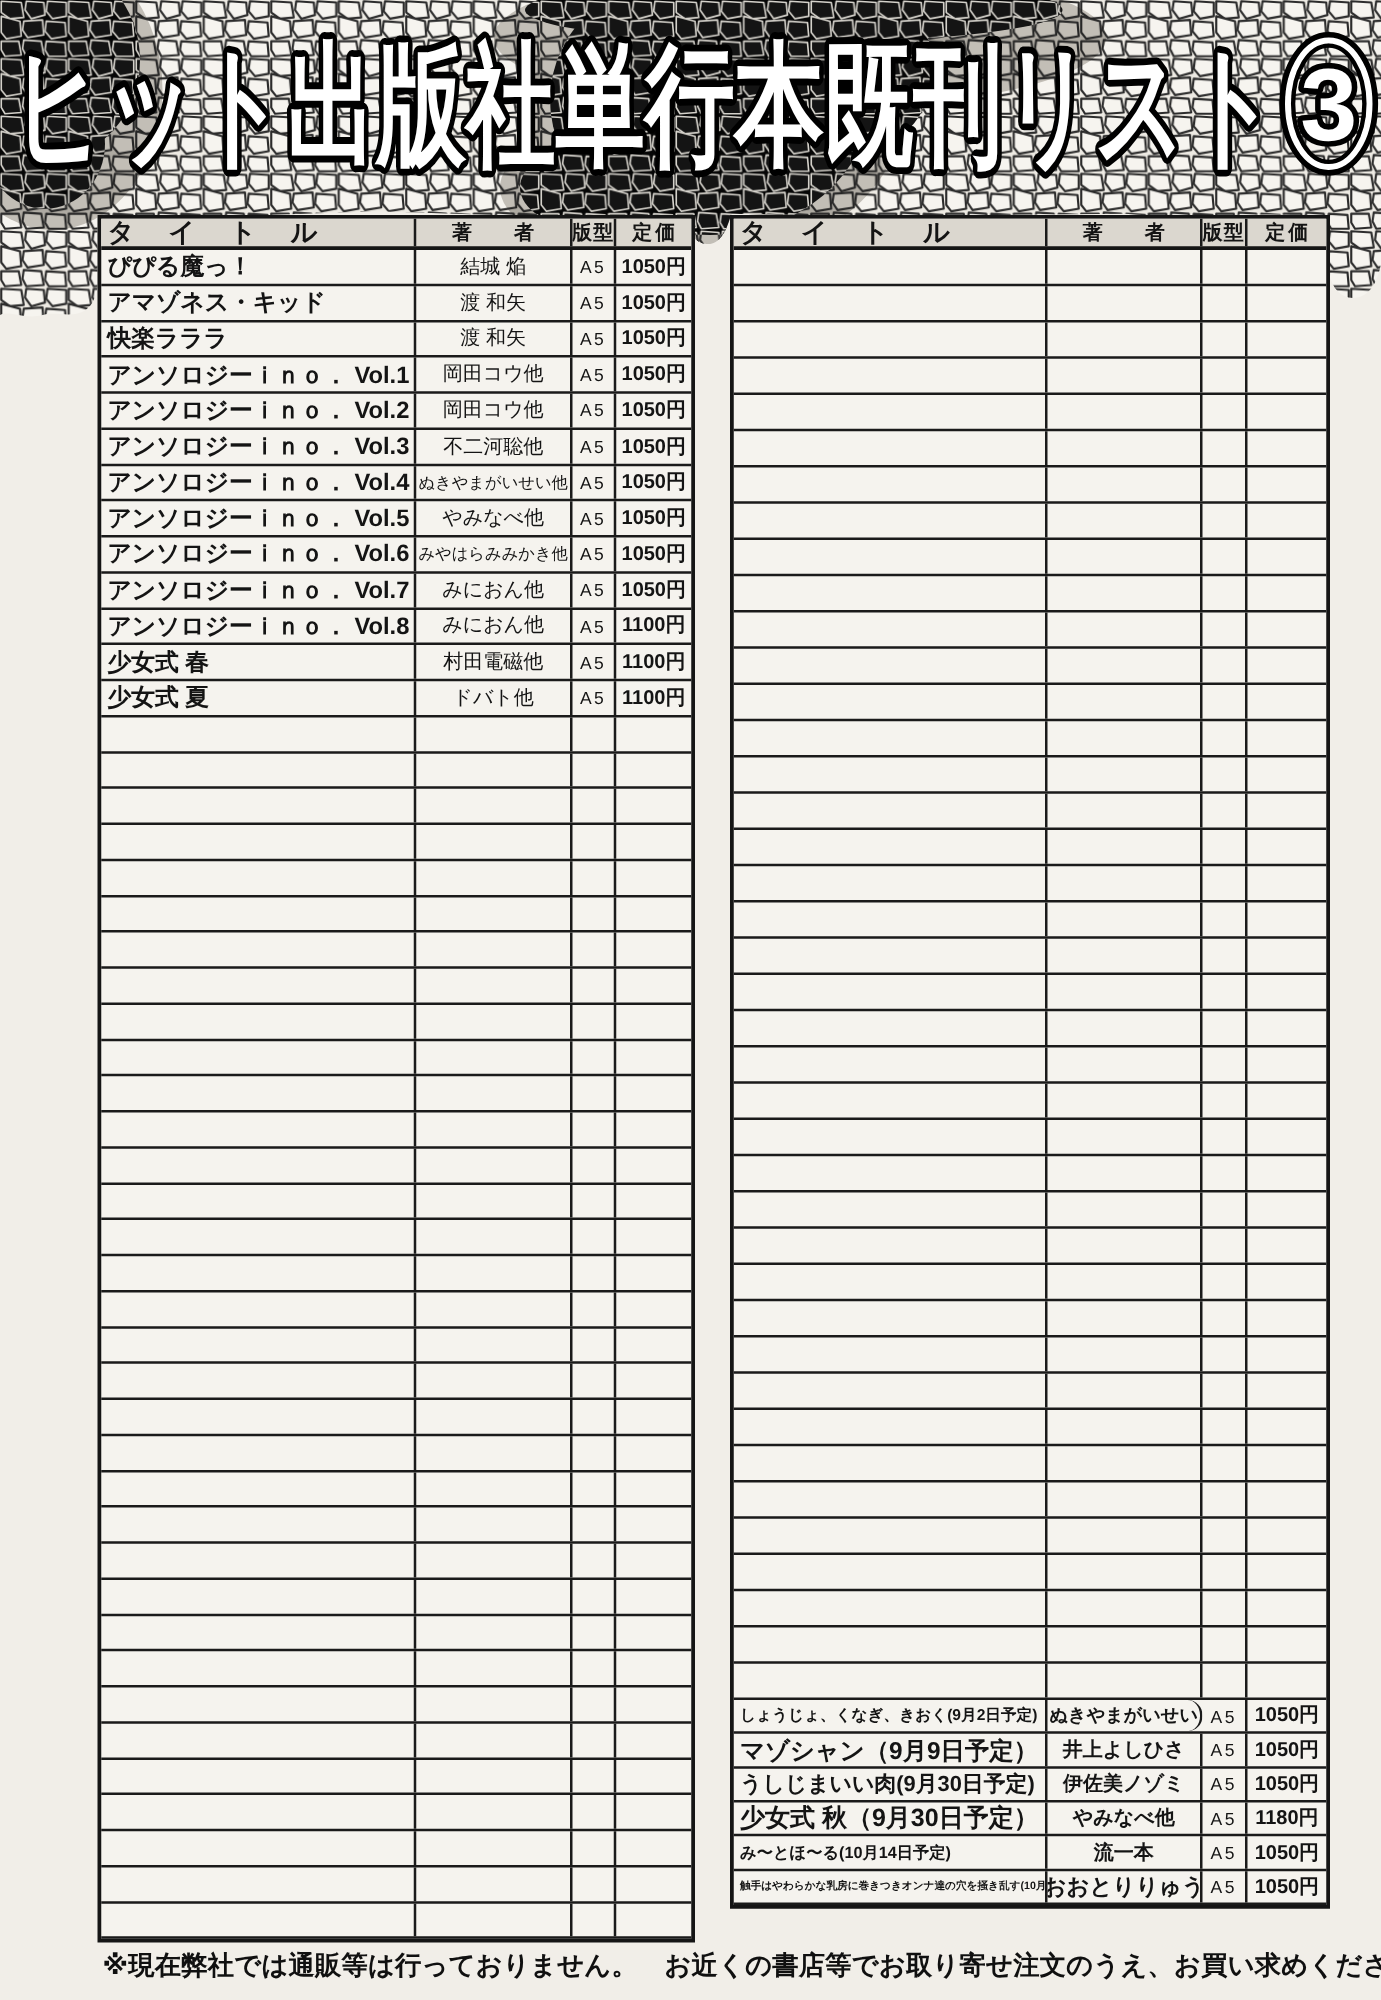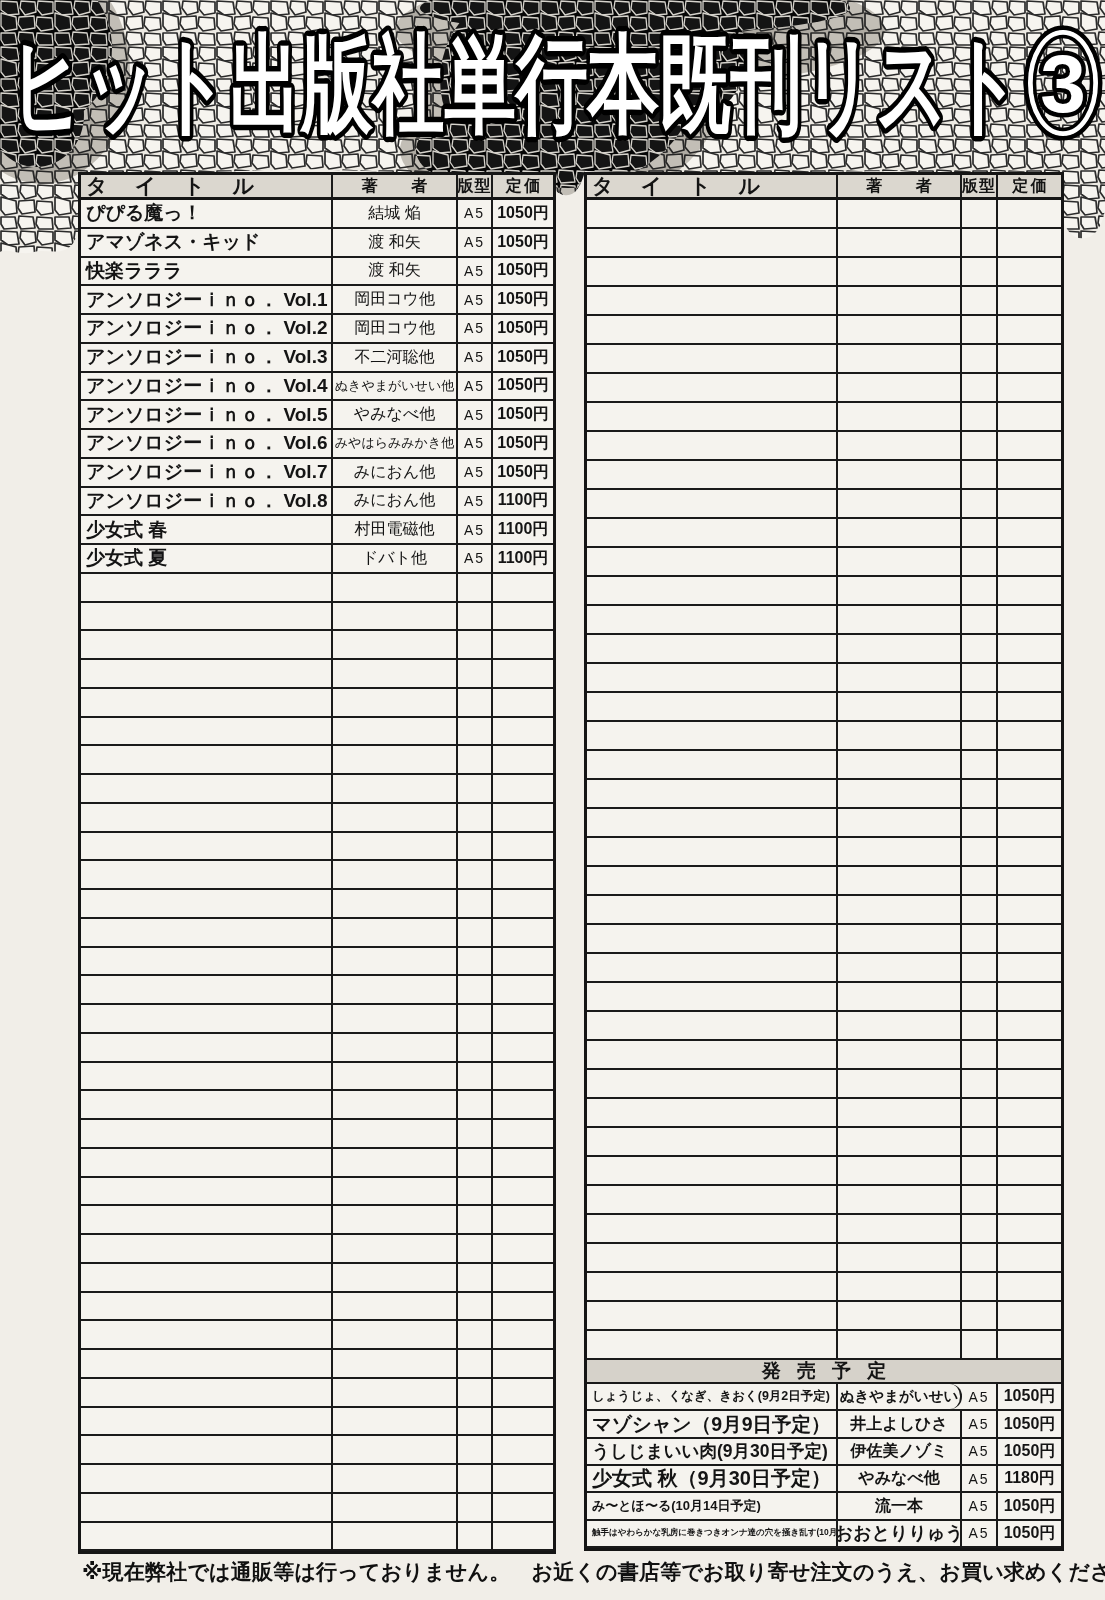--- a/index.html
+++ b/index.html
@@ -685,23 +685,20 @@
     <div class="c c-format fit"></div>
     <div class="c c-price fit"></div>
   </div>
         <div class="row empty">
     <div class="c c-title fit"></div>
     <div class="c c-author fit"></div>
     <div class="c c-format fit"></div>
     <div class="c c-price fit"></div>
   </div>
       </div>
-    <div class="band">
-      <span>発売予定</span>
-    </div>
     <div class="rows">
         <div class="row rel">
     <div class="c c-title fit" style="font-size: 12.5px;">しょうじょ、くなぎ、きおく(9月2日予定)</div>
     <div class="c c-author fit" style="font-size: 14.5px; border-radius: 12px;">ぬきやまがいせい</div>
     <div class="c c-format fit">A5</div>
     <div class="c c-price fit">1050円</div>
   </div>
         <div class="row rel">
     <div class="c c-title fit" style="font-size: 19.5px;">マゾシャン（9月9日予定）</div>
     <div class="c c-author fit">井上よしひさ</div>

